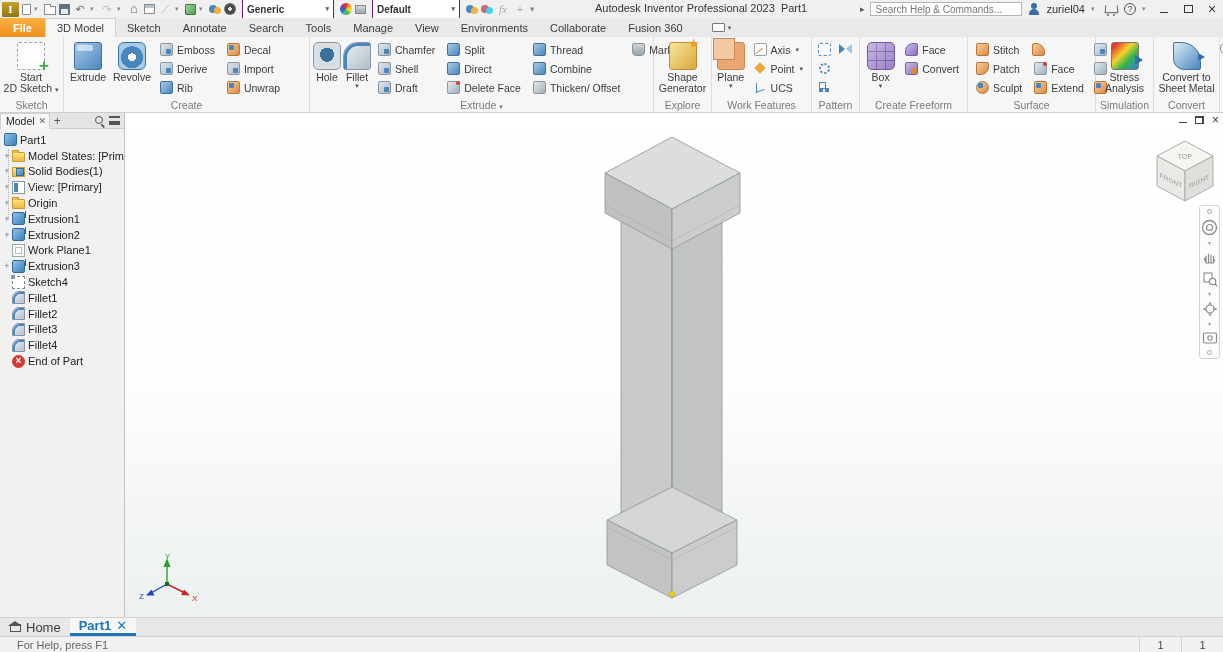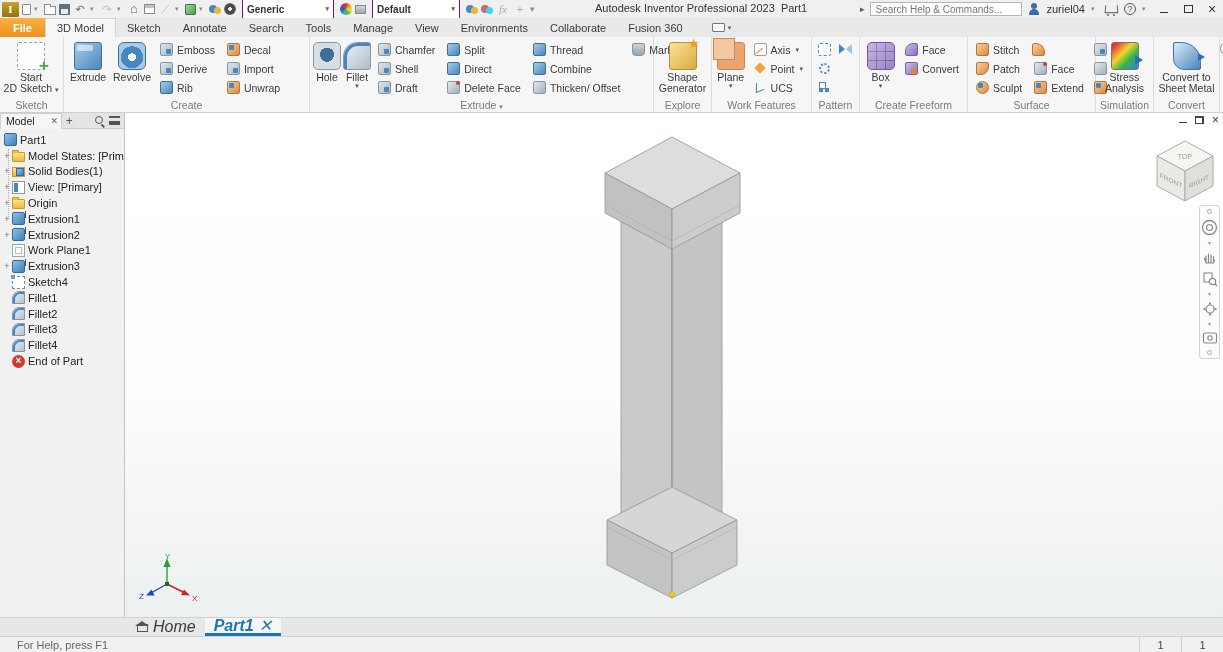--- a/index.html
+++ b/index.html
@@ -117,21 +117,21 @@
   .bi.sheetmetal { background:linear-gradient(135deg,#d9ecf7,#4a86be); border:1px solid #3f6f9e; border-radius:2px 70% 2px 40%; }
   .bi.sheetmetal::after { content:""; position:absolute; right:-5px; bottom:8px; border-left:7px solid #2e6fb3; border-top:4px solid transparent; border-bottom:4px solid transparent; }
   .bi.sketchstart { background:#fdfdfd; border:1px dashed #98a2ab; border-radius:2px; }
   .bi.sketchstart::after { content:"+"; position:absolute; right:-5px; bottom:-7px; color:#3cb043; font-size:17px; font-weight:bold; }
   .ribbon-collapse { margin-left:auto; margin-top:5px; margin-right:8px; display:flex; gap:3px; color:#666; font-size:9px; align-items:flex-start; }
   .collapse-circle { width:13px; height:13px; border:1px solid #888; border-radius:50%; font-size:7px; text-align:center; line-height:12px; color:#555; }
 
   
   #browser { left:0; top:113px; width:125px; height:504px; background:#f1f1f1; border-right:1px solid #c2c2c2; font-size:11px; color:#222; }
   .bheader { height:16px; background:#e4e4e4; display:flex; align-items:center; border-bottom:1px solid #cfcfcf; }
-  .btab { background:#f6f6f6; border:1px solid #cfcfcf; border-bottom:none; height:16px; display:flex; align-items:center; padding:0 3px 0 5px; gap:16px; font-size:10.5px; }
+  .btab { background:#f6f6f6; border:1px solid #cfcfcf; border-bottom:none; height:16px; display:flex; align-items:center; padding:0 3px 0 5px; gap:4px; font-size:10.5px; }
   .btab .x { color:#666; font-size:9px; }
   .bplus { width:14px; text-align:center; color:#555; font-size:12px; }
   .bh-right { margin-left:auto; display:flex; align-items:center; gap:4px; padding-right:4px; }
   .searchic { position:relative; width:11px; height:11px; }
   .searchic::before { content:""; position:absolute; left:1px; top:1px; width:6px; height:6px; border:1.5px solid #555; border-radius:50%; }
   .searchic::after { content:""; position:absolute; right:0; bottom:0; width:4px; height:1.5px; background:#555; transform:rotate(45deg); }
   .burger { width:11px; height:9px; border-top:2px solid #555; border-bottom:2px solid #555; }
   .burger::before { content:""; display:block; margin-top:2.5px; height:2px; background:#555; }
   .tree { position:relative; padding-top:3px; }
   .guide { position:absolute; left:8px; top:20px; bottom:150px; border-left:1px dotted #b0b0b0; }
@@ -173,21 +173,21 @@
   .navsep { color:#999; font-size:6px; line-height:4px; }
   #navbar svg { display:block; }
 
   
   #statusbar { left:0; top:636px; width:1223px; height:16px; background:#f1f1f1; border-top:1px solid #d2d2d2; display:flex; align-items:center; font-size:11px; color:#666; }
   .status-left { padding-left:17px; }
   .status-right { margin-left:auto; display:flex; height:100%; }
   .scell { width:42px; border-left:1px solid #d2d2d2; display:flex; align-items:center; justify-content:center; color:#444; }
 
   
-  #doctabs { left:0; top:617px; width:1223px; height:19px; background:#e7e7e7; border-top:1px solid #d2d2d2; display:flex; align-items:stretch; padding-left:127px; font-size:16px;font-style:italic; }
+  #doctabs { left:0; top:617px; width:1223px; height:19px; background:#e7e7e7; border-top:1px solid #d2d2d2; display:flex; align-items:stretch; font-size:13px; }
   .dtab { display:flex; align-items:center; gap:5px; padding:0 9px; color:#3b3b3b; }
   .dtab.active { background:#f6f6f6; color:#1a75bb; border-bottom:3px solid #1a75bb; font-weight:bold; }
   .dtab.active .x { color:#1a75bb; font-weight:normal; }
   .homeic { position:relative; width:12px; height:10px; }
   .homeic::before { content:""; position:absolute; left:1px; bottom:0; width:9px; height:6px; border:1px solid #555; }
   .homeic::after { content:""; position:absolute; left:-1px; top:-1px; border-left:7px solid transparent; border-right:7px solid transparent; border-bottom:5px solid #555; }
 </style>
 </head>
 <body>
 

